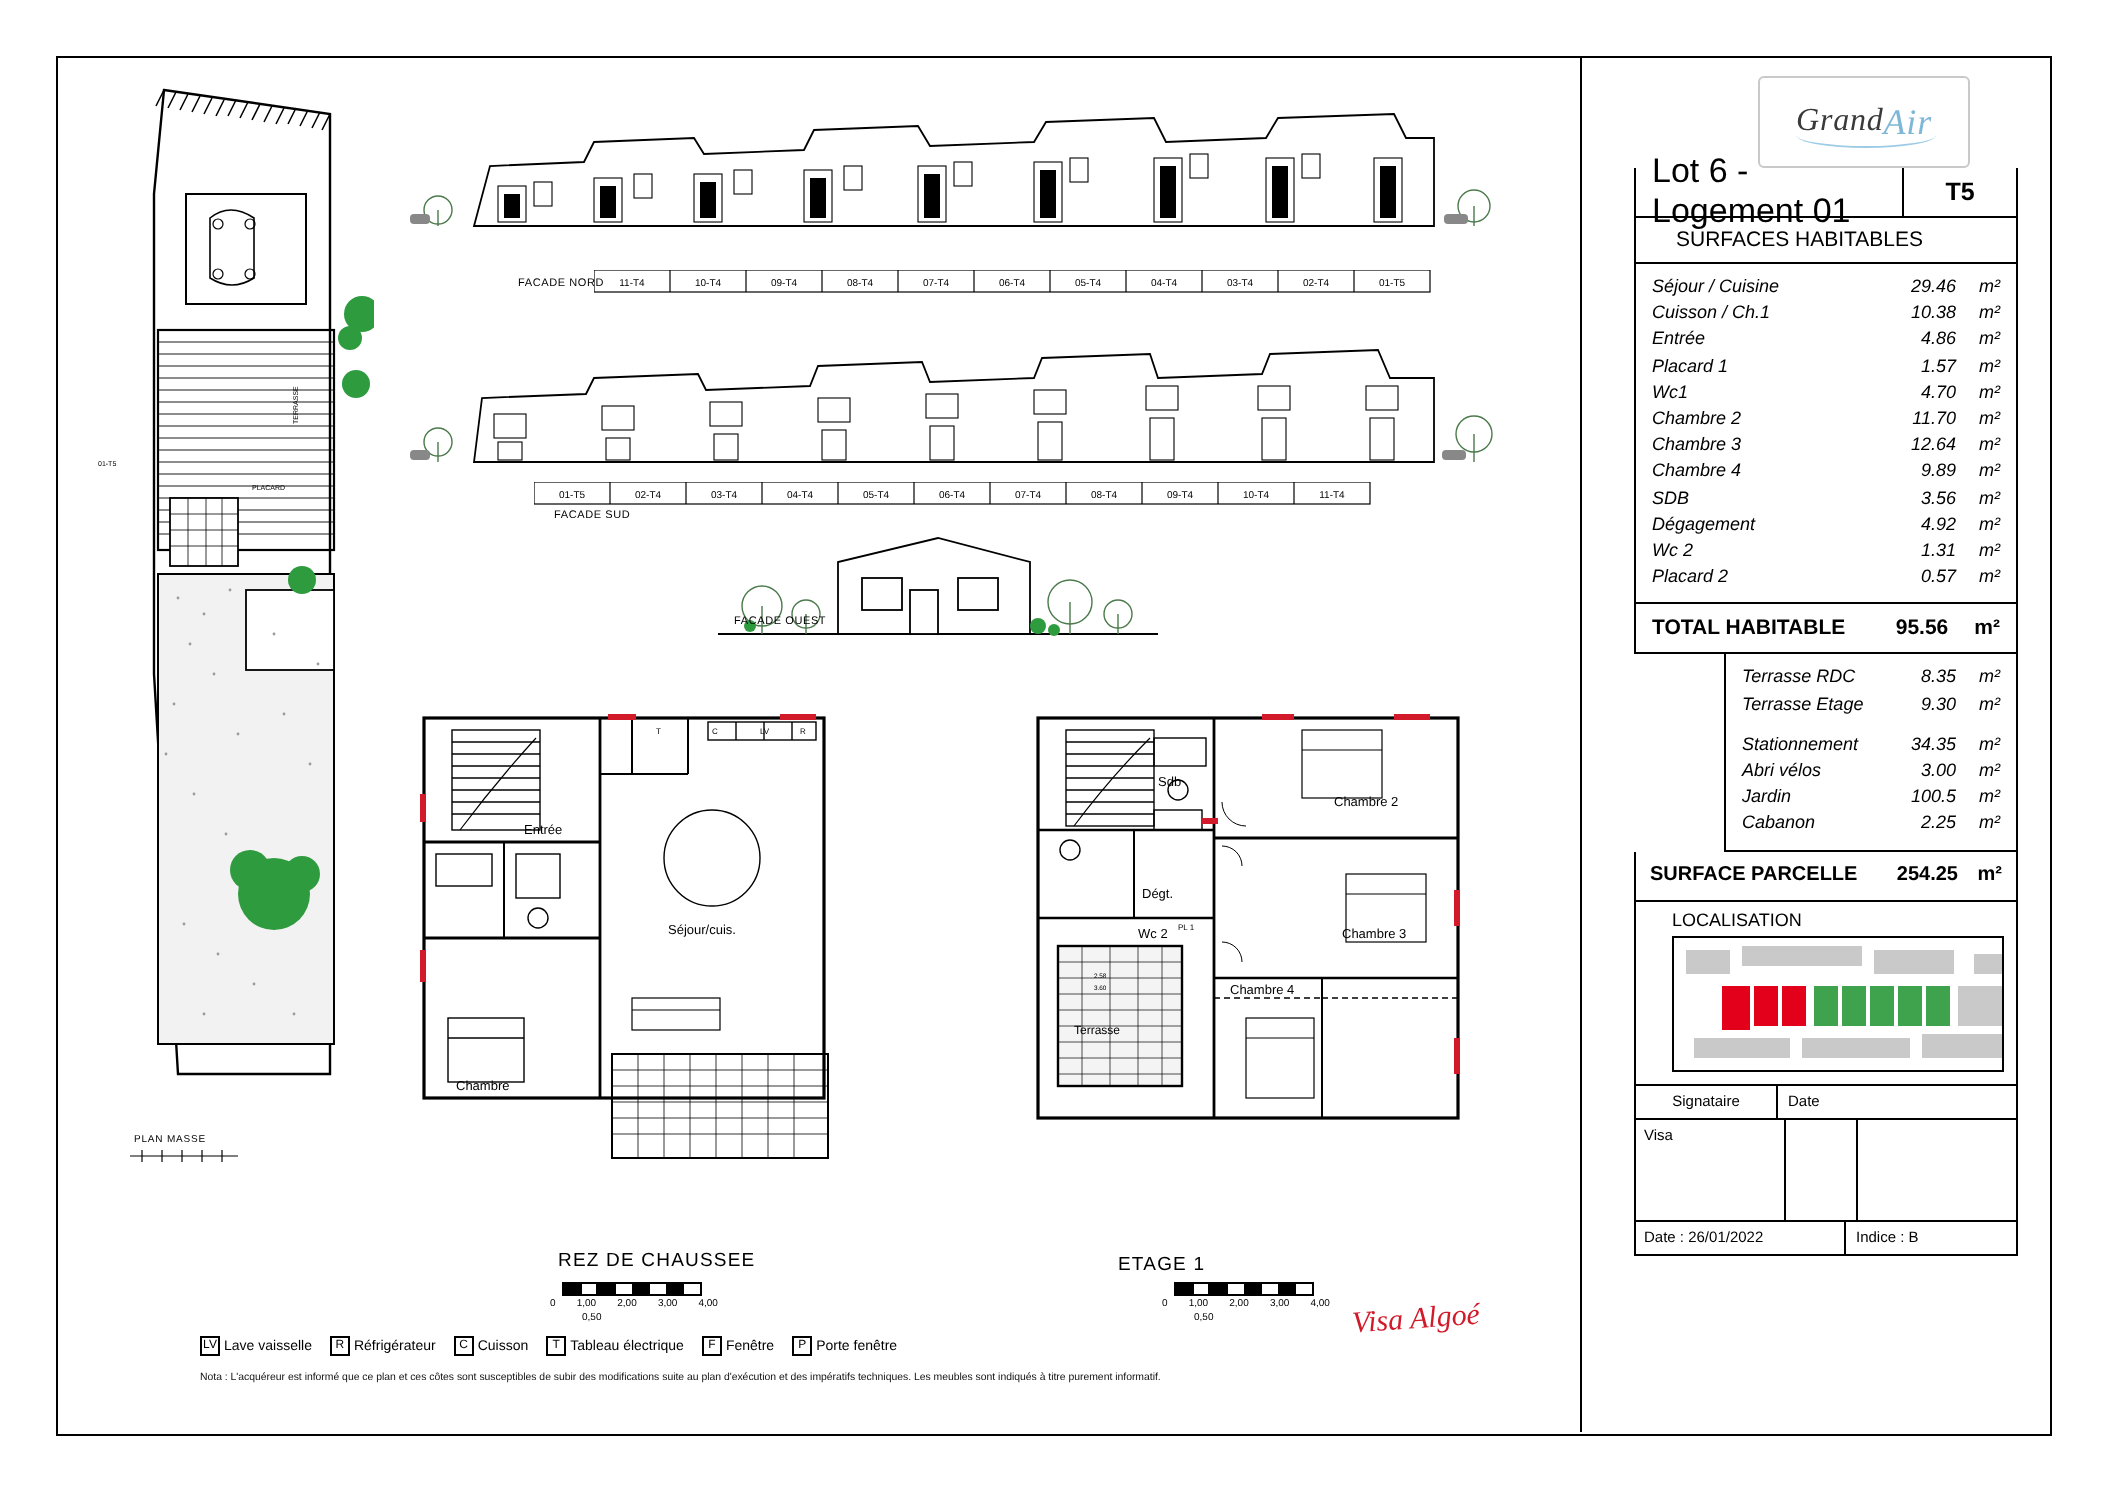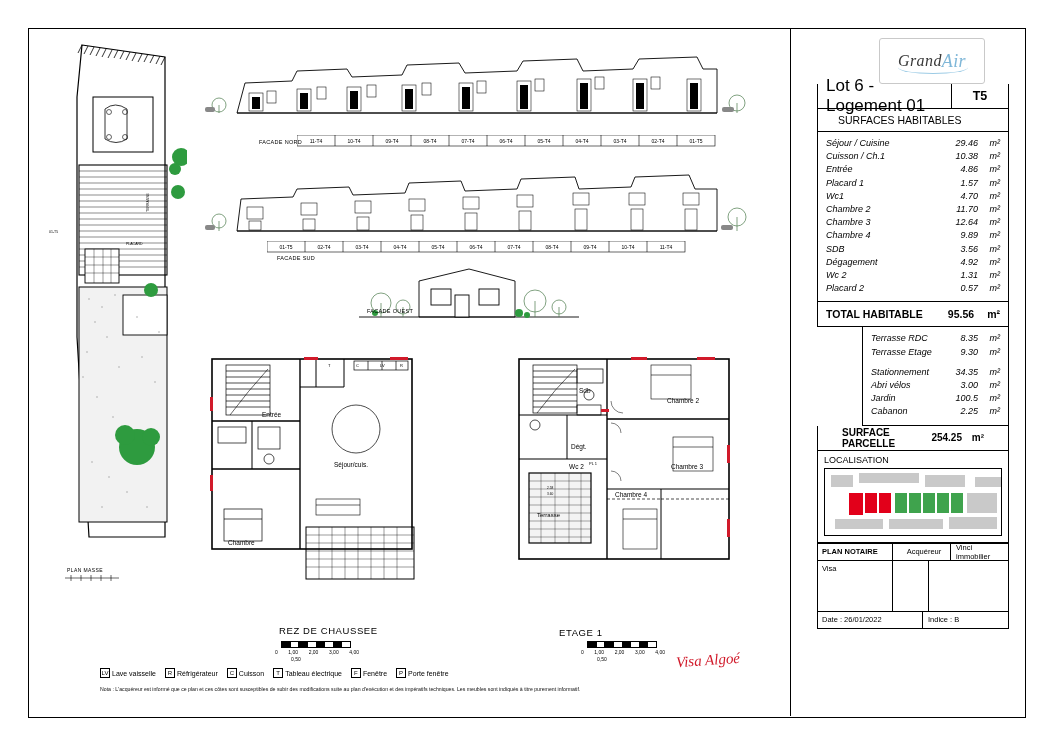--- a/index.html
+++ b/index.html
@@ -36,26 +36,26 @@
   .srow{display:flex;font-size:9px;line-height:13.2px;font-style:italic;}
   .srow .lbl{flex:1;}
   .srow .val{width:34px;text-align:right;}
   .srow .unit{width:22px;text-align:right;}
   .total-box{border:1px solid #000;border-top:none;height:24px;display:flex;align-items:center;padding:0 8px;font-size:10.5px;font-weight:bold;}
   .total-box .lbl{flex:1;}
   .total-box .val{width:34px;text-align:center;}
   .total-box .unit{width:22px;text-align:right;}
   .annex-box{border:1px solid #000;border-top:none;padding:5px 8px 6px 8px;margin-left:45px;}
   .gap{height:7px;}
-  .parcel-box{border:1px solid #000;border-top:none;height:24px;display:flex;align-items:center;padding:0 24px;font-size:10px;font-weight:bold;}
+  .parcel-box{border:1px solid #000;border-top:none;height:24px;display:flex;align-items:center;padding:0 7px;font-size:10px;font-weight:bold;}
   .parcel-box .lbl{flex:1;}
   .parcel-box .val{width:40px;text-align:right;}
   .parcel-box .unit{width:22px;text-align:right;}
 
-  .loc-box{border:1px solid #000;border-top:none;padding:4px 6px 6px 6px;}
+  .loc-box{border:1px solid #000;border-top:none;padding:4px 6px 6px 18px;}
   .loc-title{font-size:9px;margin-bottom:3px;}
   .loc-map{position:relative;height:66px;border:1px solid #000;background:#fff;overflow:hidden;}
   .lm{position:absolute;background:#c9c9c9;}
   .lm.red{background:#e2001a;}
   .lm.grn{background:#3fa34d;}
 
   .sig-tbl{border:1px solid #000;border-top:none;font-size:7.5px;}
   .sig-hdr{display:flex;height:16px;}
   .sig-hdr .c1{width:70px;border-right:1px solid #000;display:flex;align-items:center;justify-content:center;}
   .sig-hdr .c2{flex:1;display:flex;align-items:center;padding-left:5px;}
@@ -777,24 +777,23 @@
         <span class="lm grn" style="left:112px;top:24px;width:12px;height:20px;"></span>
         <span class="lm grn" style="left:126px;top:24px;width:12px;height:20px;"></span>
         <span class="lm" style="left:142px;top:24px;width:30px;height:20px;"></span>
         <span class="lm" style="left:10px;top:50px;width:48px;height:10px;"></span>
         <span class="lm" style="left:64px;top:50px;width:54px;height:10px;"></span>
         <span class="lm" style="left:124px;top:48px;width:48px;height:12px;"></span>
       </div>
     </div>
 
     <div class="sig-tbl">
-      <div class="sig-hdr" style="border-top:1px solid #000;">
-        <div class="c1" style="justify-content:flex-start;padding-left:4px;font-weight:bold;">PLAN NOTAIRE</div>
-        <div class="c2" style="justify-content:center;border-right:1px solid #000;">Acquéreur</div>
-        <div class="c2" style="justify-content:center;max-width:75px;">Vinci immobilier</div>
+      <div class="sig-hdr">
+        <div class="c1">Signataire</div>
+        <div class="c2">Date</div>
       </div>
       <div class="sig-body">
         <div class="c1">Visa</div>
         <div class="c2"></div>
         <div class="c3"></div>
       </div>
       <div class="date-row">
         <div class="d1">Date : 26/01/2022</div>
         <div class="d2">Indice : B</div>
       </div>

